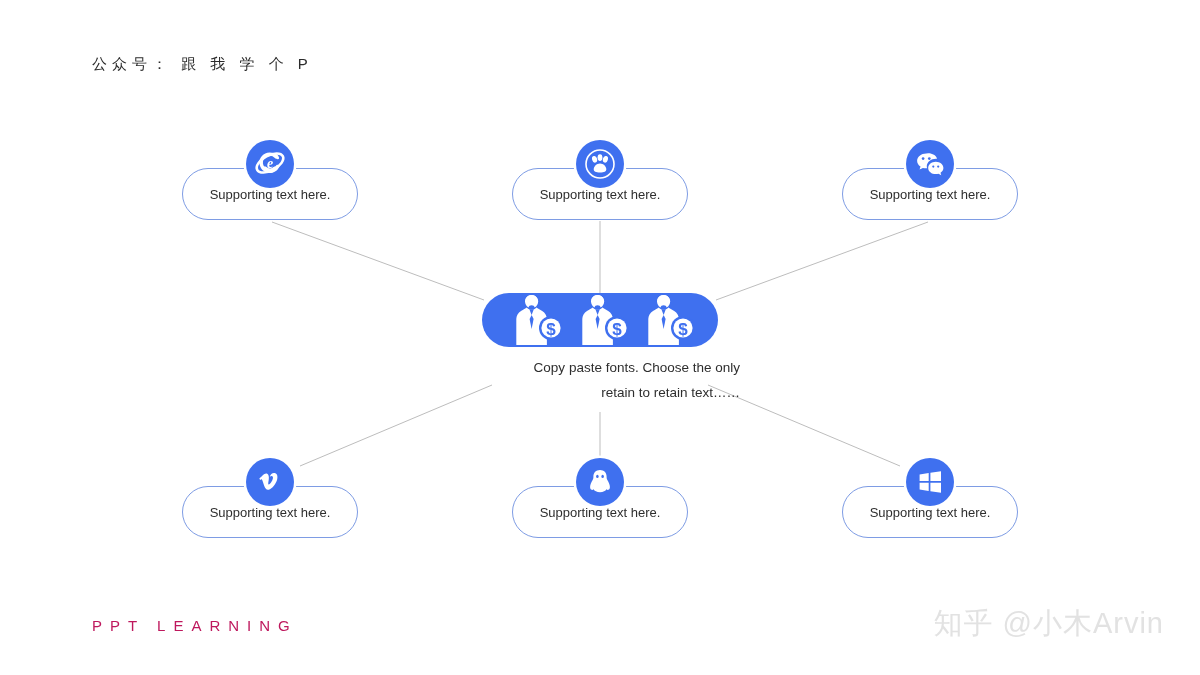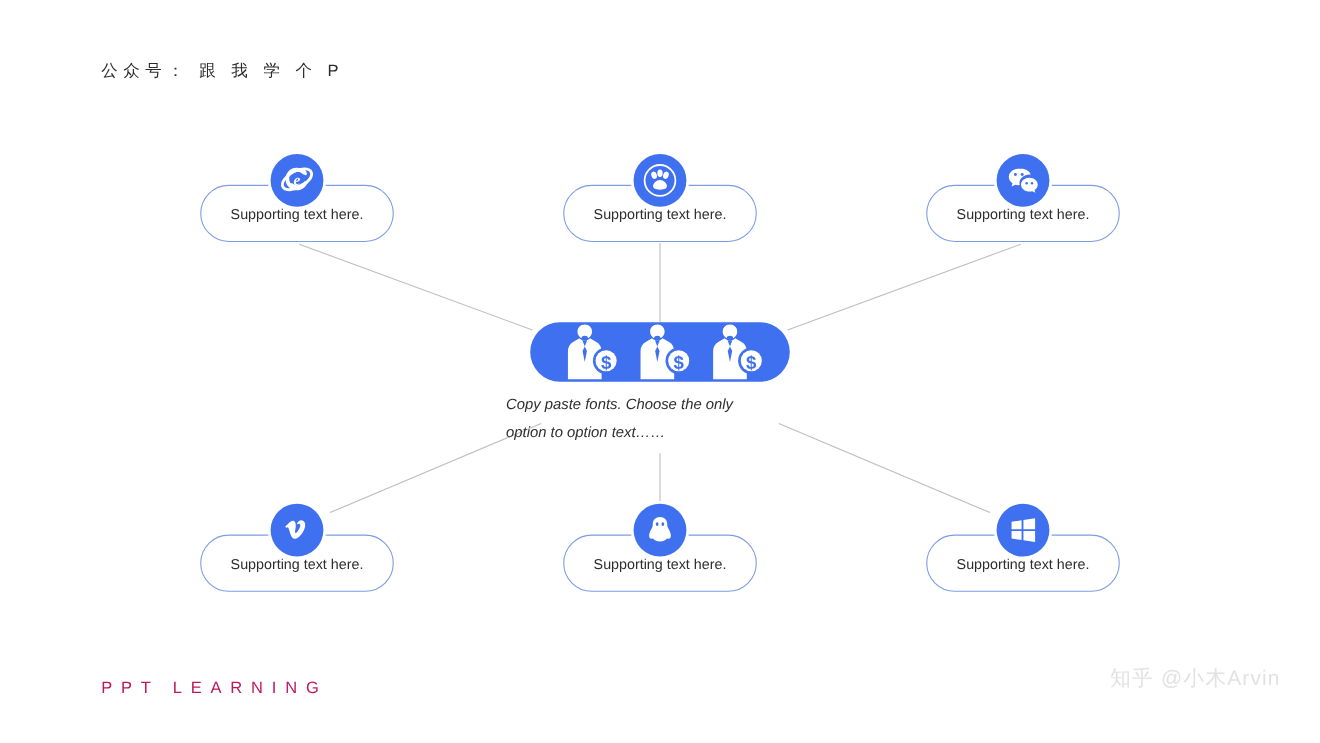--- a/index.html
+++ b/index.html
@@ -52,32 +52,32 @@
   
   #hub{
     position:absolute;left:482px;top:293px;width:236px;height:54px;
     background:#3f70ef;border-radius:27px;
     display:flex;align-items:center;justify-content:center;gap:4px;
     overflow:hidden;
   }
   #hub .person{display:block;}
   #hub-caption{
     position:absolute;left:460px;top:355px;width:280px;
-    text-align:left;font-size:13.5px;color:#2e2e2e;line-height:25px;font-style:italic;
+    text-align:right;font-size:13.5px;color:#2e2e2e;line-height:25px;
   }
   #hub-caption span{display:block;}
 
   
   .footer-brand{
     position:absolute;left:92px;top:590px;
     font-size:15px;color:#be185d;letter-spacing:8px;white-space:nowrap;margin-top:27px;
   }
   .watermark{
     position:absolute;right:36px;top:604px;
-    font-size:19px;color:#e2e2e2;white-space:nowrap;letter-spacing:1px;
+    font-size:29px;color:#e2e2e2;white-space:nowrap;letter-spacing:1px;
   }
 </style>
 </head>
 <body>
 
 <div id="stage">
 
   <div class="header-text">公众号： 跟 我 学 个 P</div>
 
   <svg id="connectors" viewBox="0 0 1200 675" xmlns="http://www.w3.org/2000/svg">
@@ -204,19 +204,19 @@
       <path d="M26.4 14.3h4.4l-2.2 5.6z" fill="#3f70ef"></path>
       <path d="M28.6 19.9 26.6 24l2 10 2-10z" fill="#3f70ef"></path>
       <circle cx="48" cy="33" r="12" fill="#3f70ef"></circle>
       <circle cx="48" cy="33" r="9.6" fill="#ffffff"></circle>
       <text x="48" y="40" font-family="Liberation Sans, sans-serif" font-size="17" font-weight="bold" fill="#3f70ef" text-anchor="middle">$</text>
     </svg>
   </div>
 
   <div id="hub-caption">
     <span>Copy paste fonts. Choose the only</span>
-    <span>option to option text……</span>
+    <span>retain to retain text……</span>
   </div>
 
   <div class="footer-brand">PPT LEARNING</div>
   <div class="watermark">知乎 @小木Arvin</div>
 
 </div>
 
 </body></html>

